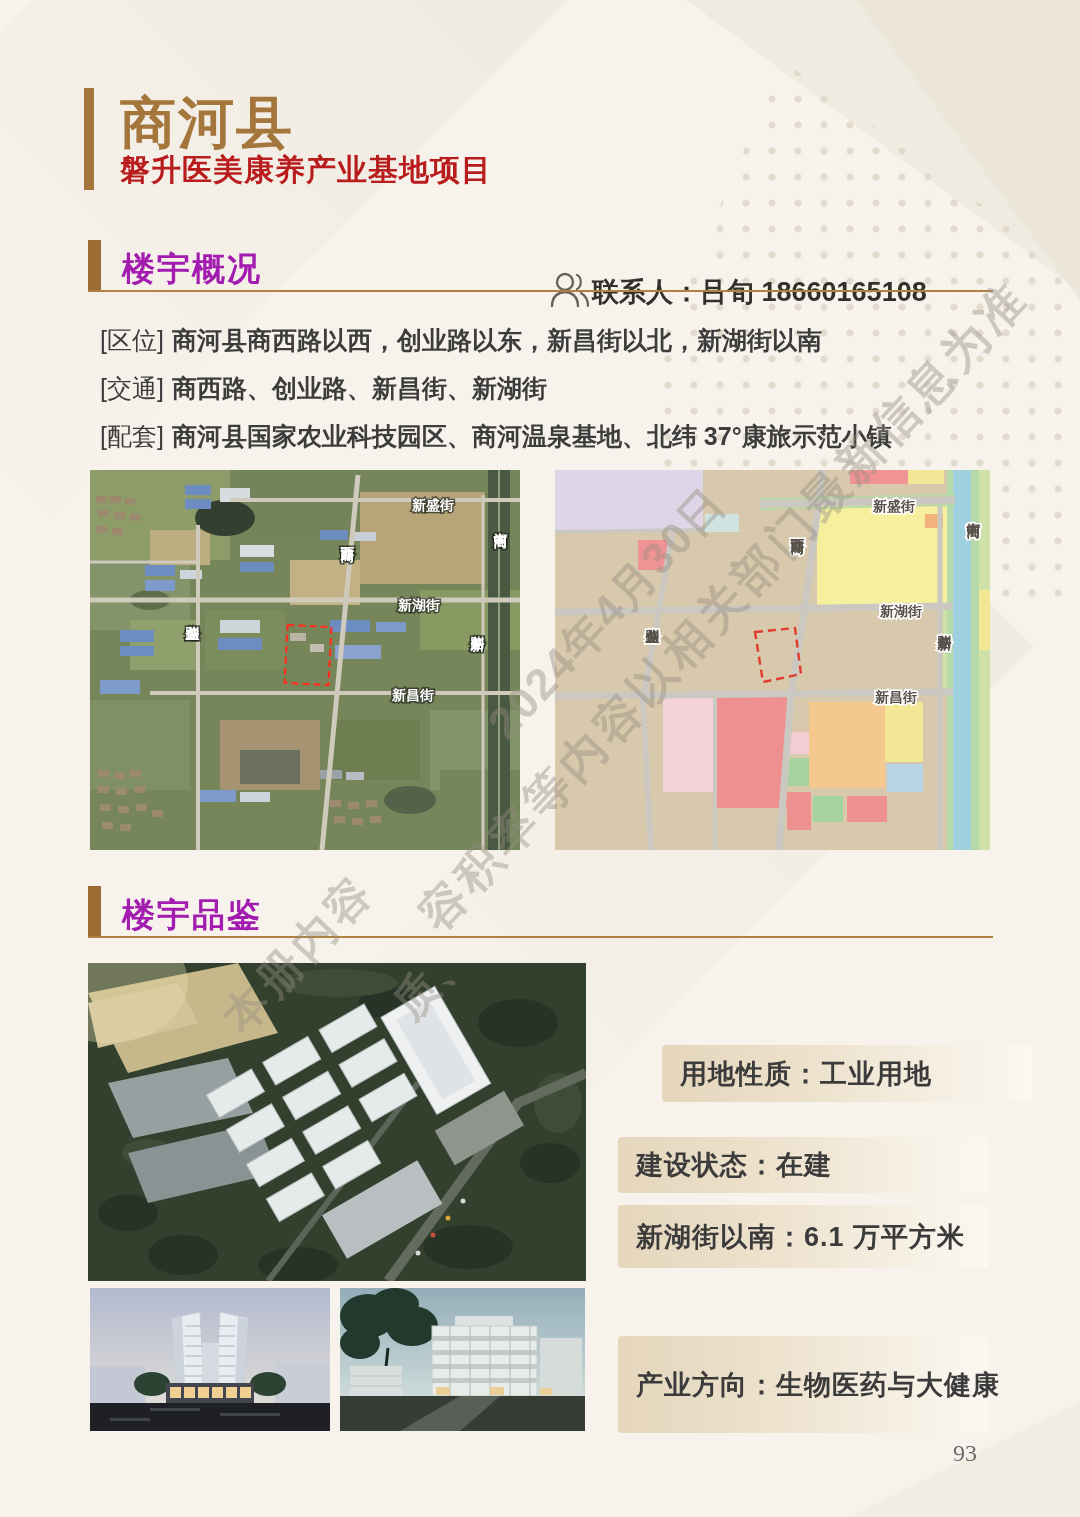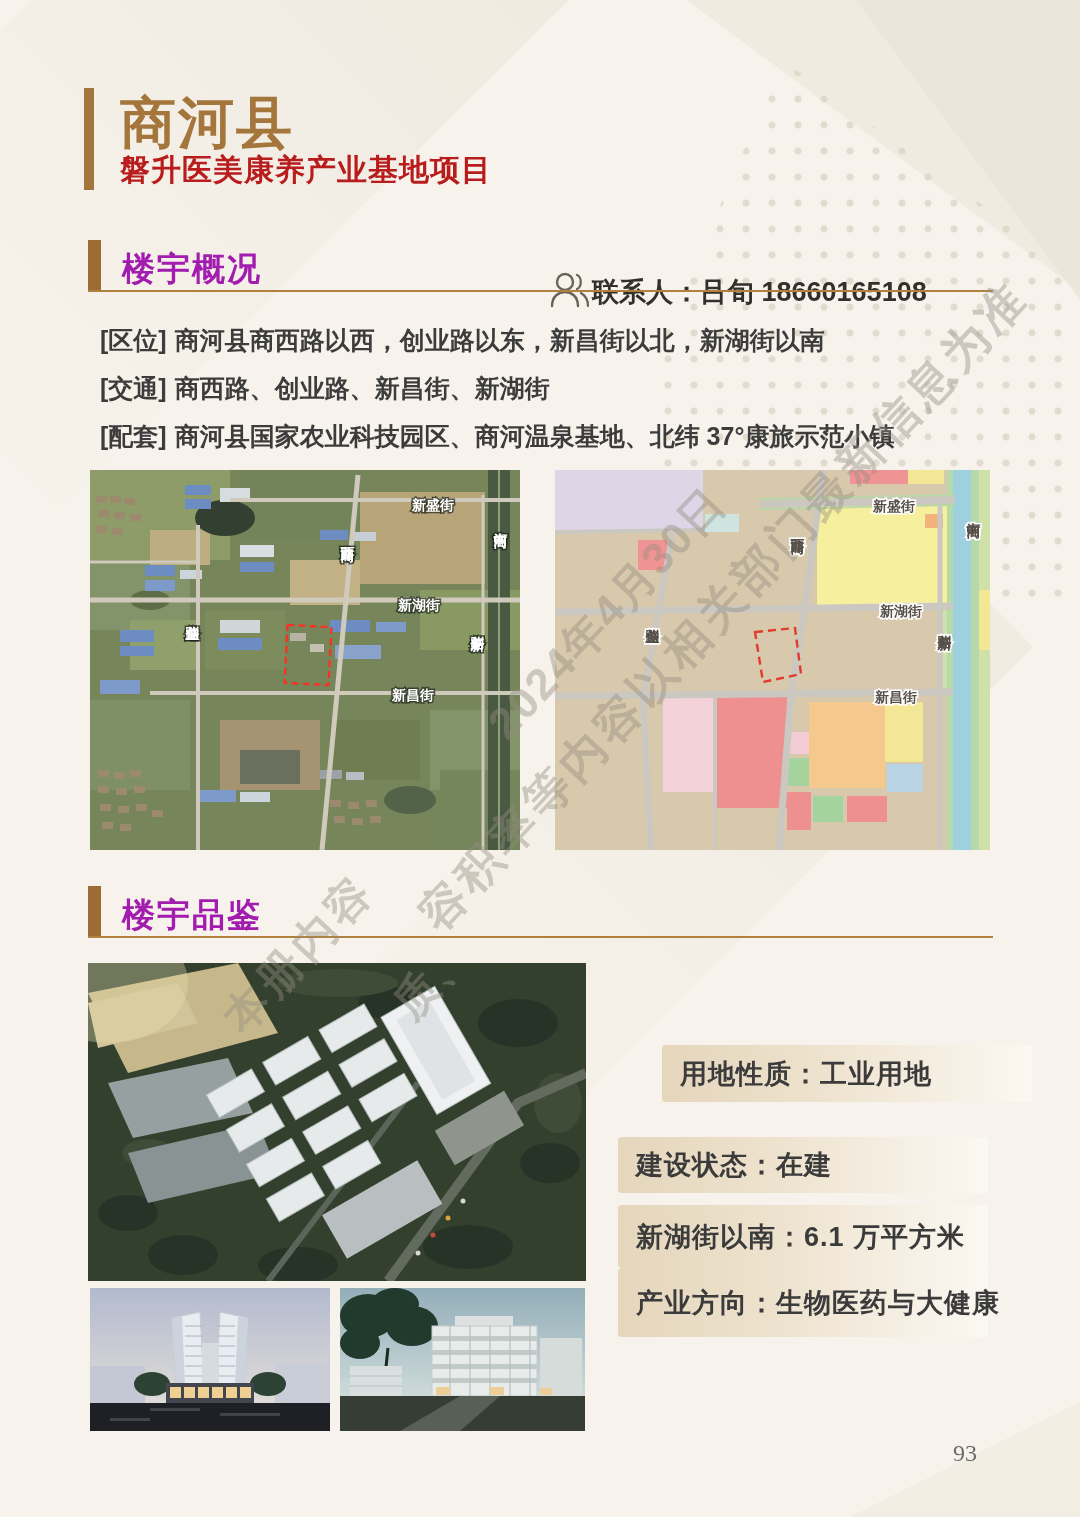--- a/index.html
+++ b/index.html
@@ -52,39 +52,39 @@
 
   
   #contact{position:absolute;left:548px;top:244px;z-index:10;display:flex;align-items:center;gap:0;margin-top:26px;}
   #contact .txt{font-size:27px;color:#33302c;}
   #contact .lbl{font-weight:800;}
   #contact .val{font-weight:600;}
 
   
   #ov-items{position:absolute;left:100px;top:316px;z-index:10;}
   .ov-row{font-size:25px;line-height:48px;color:#3c3c3c;font-weight:600;white-space:nowrap;}
-  .ov-row .b{font-weight:700;margin-right:8px;}
+  .ov-row .b{font-weight:400;margin-right:8px;}
 
   
   .img{position:absolute;z-index:10;overflow:hidden;}
   #sat-map{left:90px;top:470px;width:430px;height:380px;}
   #plan-map{left:555px;top:470px;width:435px;height:380px;}
   #render-main{left:88px;top:963px;width:498px;height:318px;}
   #render-a{left:90px;top:1288px;width:240px;height:143px;}
   #render-b{left:340px;top:1288px;width:245px;height:143px;}
   .img svg{display:block;width:100%;height:100%;}
 
   
   .spec{position:absolute;left:618px;width:370px;z-index:10;display:flex;align-items:center;
         padding-left:18px;box-sizing:border-box;border-radius:4px;
         background:linear-gradient(90deg,#e5d6bc 0%,#eee3cf 45%,#fbf8f2 100%);}
   #spec0{top:1045px;height:57px;margin-left:44px;}
   #spec1{top:1126px;height:56px;margin-top:11px;}
   #spec2{top:1205px;height:63px;}
-  #spec3{top:1268px;height:69px;}
+  #spec3{top:1336px;height:97px;}
   .spec .txt{font-size:27px;color:#3b3b3b;font-weight:600;letter-spacing:1px;white-space:nowrap;}
 
   
   #pagenum{position:absolute;left:940px;top:1440px;width:50px;text-align:center;
            font-size:24px;color:#6b6b6b;z-index:10;font-family:"Liberation Serif","DejaVu Serif",serif;}
 
   
   text.mlab{font-size:14px;font-weight:bold;paint-order:stroke;}
   text.sat-lab{fill:#ffffff;stroke:rgba(30,35,25,.7);stroke-width:3px;}
   text.plan-lab{fill:#57514a;stroke:#ffffff;stroke-width:3px;}

